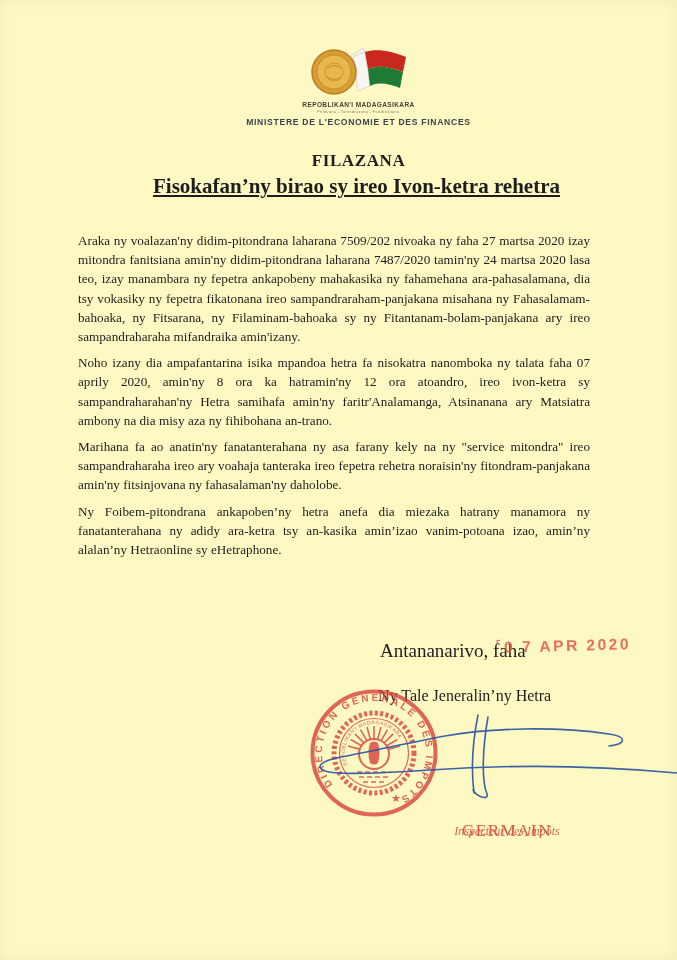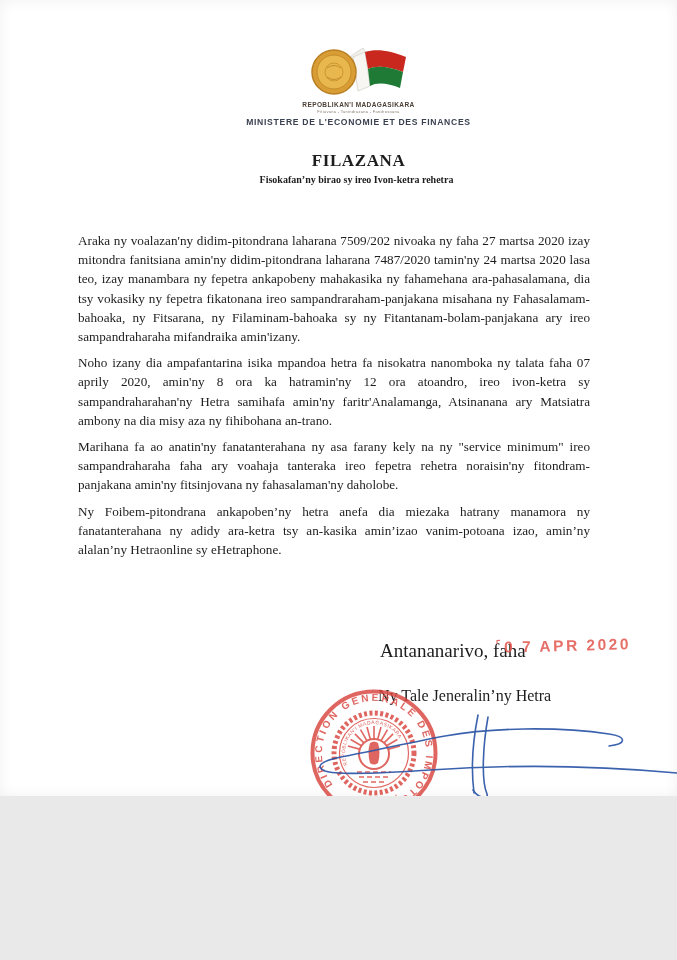--- a/index.html
+++ b/index.html
@@ -1,38 +1,38 @@
 <!DOCTYPE html>
 <html><head>
 <meta charset="utf-8">
 <style>
   html,body{margin:0;padding:0;background:#e9e9e9;}
   .page{
     position:relative;
-    width:677px;height:796px;
+    width:677px;height:960px;
     margin:0 auto;
-    background:#ffffff;
+    background:#fef9c3;
     font-family:"Liberation Serif", serif;
     color:#1d1d1d;
     overflow:hidden;
     box-shadow:inset 0 0 14px rgba(0,0,0,0.06);
   }
   
   .letterhead{position:absolute;top:44px;left:40px;right:0;text-align:center;}
   .logo{display:inline-block;width:104px;height:52px;}
   .republic{font-family:"Liberation Sans",sans-serif;font-size:6.5px;font-weight:bold;
     letter-spacing:.4px;color:#4a3f35;margin-top:1px;}
   .motto{font-family:"Liberation Sans",sans-serif;font-size:4px;color:#8a7f74;
     letter-spacing:.3px;margin-top:1px;}
   .ministry{font-family:"Liberation Sans",sans-serif;font-size:8.6px;font-weight:bold;
     letter-spacing:.7px;color:#3a4150;margin-top:3px;}
   
   .title-block{position:absolute;top:151px;left:40px;right:0;text-align:center;}
   .title-block h1{font-size:17px;margin:0;letter-spacing:.6px;}
-  .title-block h2{font-size:10px;margin:3px 4px 0 0;}
+  .title-block h2{font-size:21px;margin:3px 4px 0 0;text-decoration:underline;}
   
   .body-text{position:absolute;top:231px;left:78px;width:524px;}
   .body-text p{
     margin:0 12px 7px 0;
     font-size:13.2px;
     line-height:19.2px;
     text-align:justify;
   }
   
   .dateline-place{position:absolute;top:640px;left:380px;font-size:19px;}
@@ -81,21 +81,21 @@
   </header>
 
   <section class="title-block">
     <h1>FILAZANA</h1>
     <h2>Fisokafan’ny birao sy ireo Ivon-ketra rehetra</h2>
   </section>
 
   <main class="body-text">
     <p>Araka ny voalazan'ny didim-pitondrana laharana 7509/202 nivoaka ny faha 27 martsa 2020 izay mitondra fanitsiana amin'ny didim-pitondrana laharana 7487/2020 tamin'ny 24 martsa 2020 lasa teo, izay manambara ny fepetra ankapobeny mahakasika ny fahamehana ara-pahasalamana, dia tsy vokasiky ny fepetra fikatonana ireo sampandraraham-panjakana misahana ny Fahasalamam-bahoaka, ny Fitsarana, ny Filaminam-bahoaka sy ny Fitantanam-bolam-panjakana ary ireo sampandraharaha mifandraika amin'izany.</p>
     <p>Noho izany dia ampafantarina isika mpandoa hetra fa nisokatra nanomboka ny talata faha 07 aprily 2020, amin'ny 8 ora ka hatramin'ny 12 ora atoandro, ireo ivon-ketra sy sampandraharahan'ny Hetra samihafa amin'ny faritr'Analamanga, Atsinanana ary Matsiatra ambony na dia misy aza ny fihibohana an-trano.</p>
-    <p>Marihana fa ao anatin'ny fanatanterahana ny asa farany kely na ny "service minimum" ireo sampandraharaha faha ary voahaja tanteraka ireo fepetra rehetra noraisin'ny fitondram-panjakana amin'ny fitsinjovana ny fahasalaman'ny daholobe.</p>
+    <p>Marihana fa ao anatin'ny fanatanterahana ny asa farany kely na ny "service mitondra" ireo sampandraharaha ireo ary voahaja tanteraka ireo fepetra rehetra noraisin'ny fitondram-panjakana amin'ny fitsinjovana ny fahasalaman'ny daholobe.</p>
     <p>Ny Foibem-pitondrana ankapoben’ny hetra anefa dia miezaka hatrany manamora ny fanatanterahana ny adidy ara-ketra tsy an-kasika amin’izao vanim-potoana izao, amin’ny alalan’ny Hetraonline sy eHetraphone.</p>
   </main>
 
   <span class="dateline-place">Antananarivo, faha</span>
   <span class="date-stamp">0 7  APR 2020</span>
 
   <div class="sig-role">Ny Tale Jeneralin’ny Hetra</div>
 
   <svg class="seal" viewBox="0 0 130 130">
     <defs>

